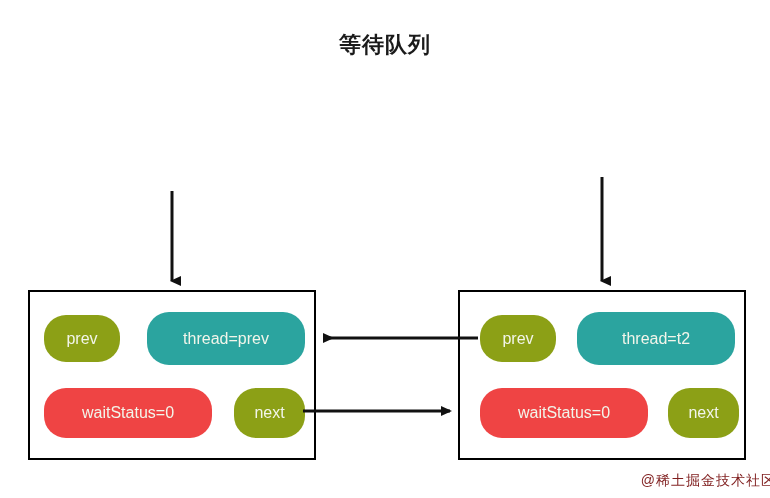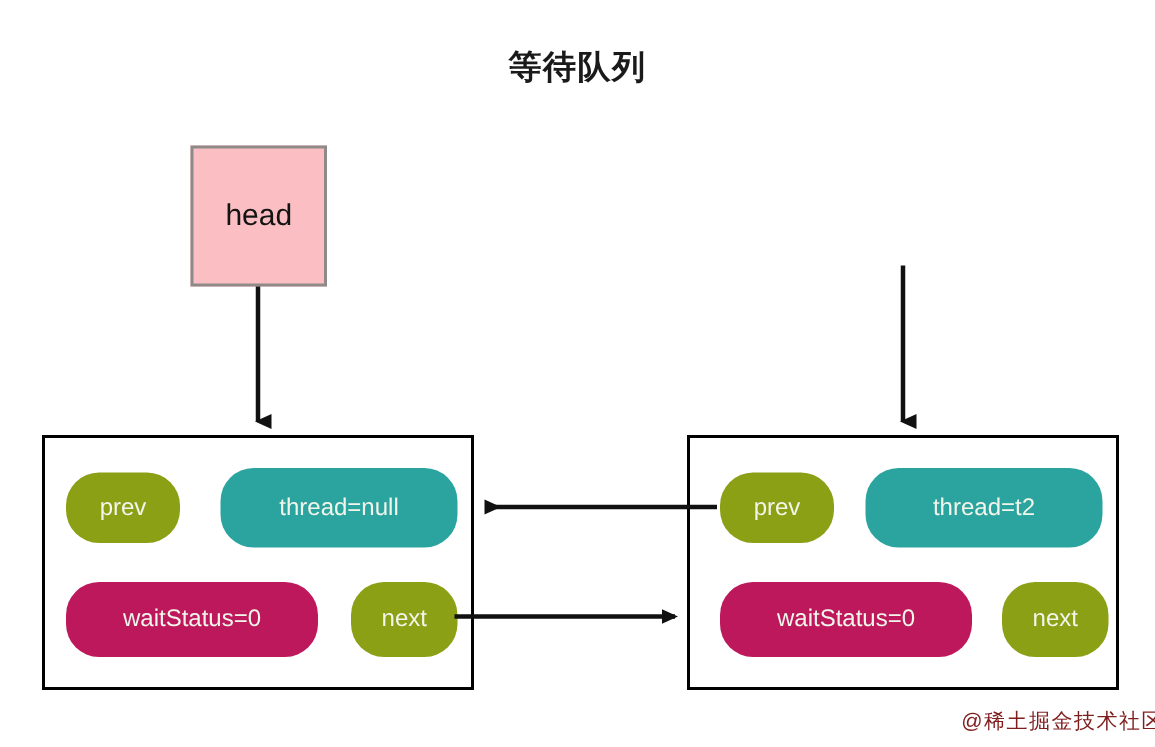--- a/index.html
+++ b/index.html
@@ -62,21 +62,21 @@
     display: flex;
     align-items: center;
     justify-content: center;
     color: #f2f5ea;
     font-size: 16px;
     box-sizing: border-box;
     white-space: nowrap;
   }
   .field.olive { background: #8ca016; }
   .field.teal  { background: #2ba49f; }
-  .field.blue  { background: #be185d; text-align: center; }
+  .field.blue  { background: #ef4444; text-align: center; }
 
   
   #f-prev-head    { left: 14px;  top: 23px;  width: 76px;  height: 47px; }
   #f-thread-head  { left: 117px; top: 20px;  width: 158px; height: 53px; }
   #f-ws-head      { left: 14px;  top: 96px;  width: 168px; height: 50px; }
   #f-next-head    { left: 204px; top: 96px;  width: 71px;  height: 50px; }
 
   
   #f-prev-t2      { left: 20px;  top: 23px;  width: 76px;  height: 47px; }
   #f-thread-t2    { left: 117px; top: 20px;  width: 158px; height: 53px; justify-content: center; }
@@ -103,30 +103,27 @@
     letter-spacing: 1px;
   }
 </style>
 </head>
 <body>
 
 <div id="canvas">
 
   <div class="title">等待队列</div>
 
-  <div class="ptr-box" id="ptr-head">
-    <span>head</span>
-  </div>
 
   <div class="node-box" id="node-head">
     <div class="field olive" id="f-prev-head">
       <span>prev</span>
     </div>
     <div class="field teal" id="f-thread-head">
-      <span>thread=null</span>
+      <span>thread=prev</span>
     </div>
     <div class="field blue" id="f-ws-head">
       <span>waitStatus=0</span>
     </div>
     <div class="field olive" id="f-next-head">
       <span>next</span>
     </div>
   </div>
 
   <div class="node-box" id="node-t2">

